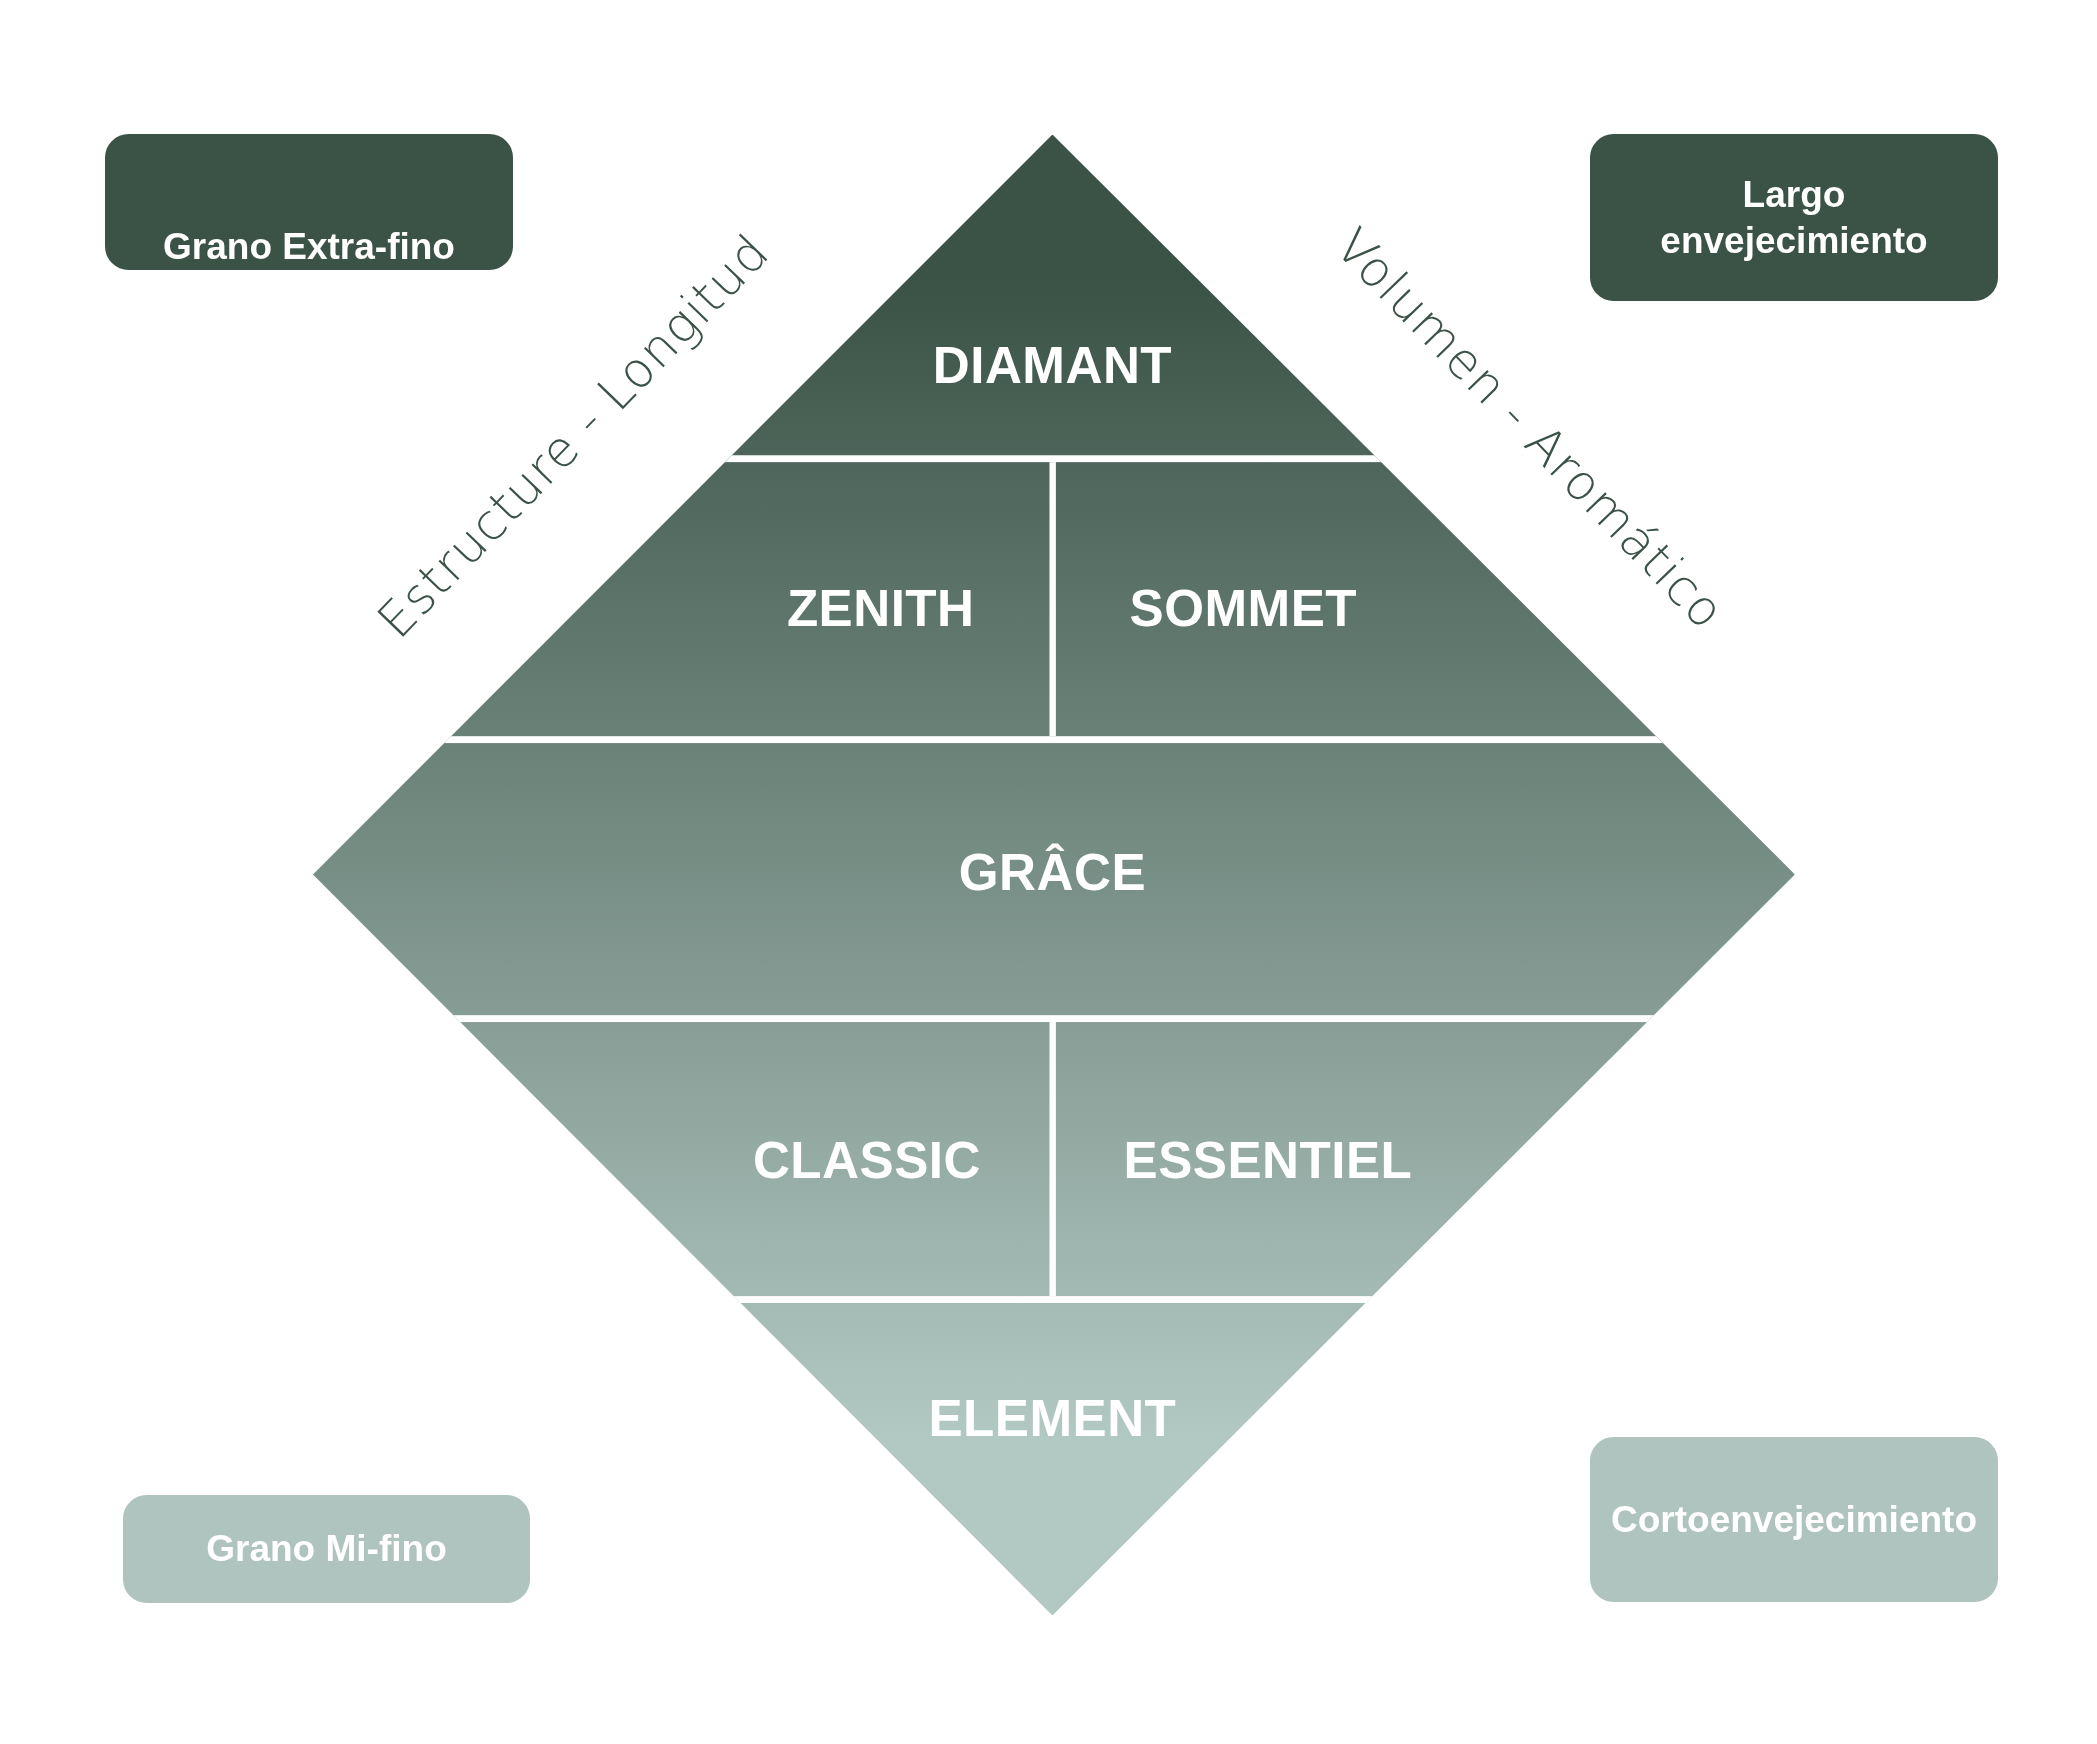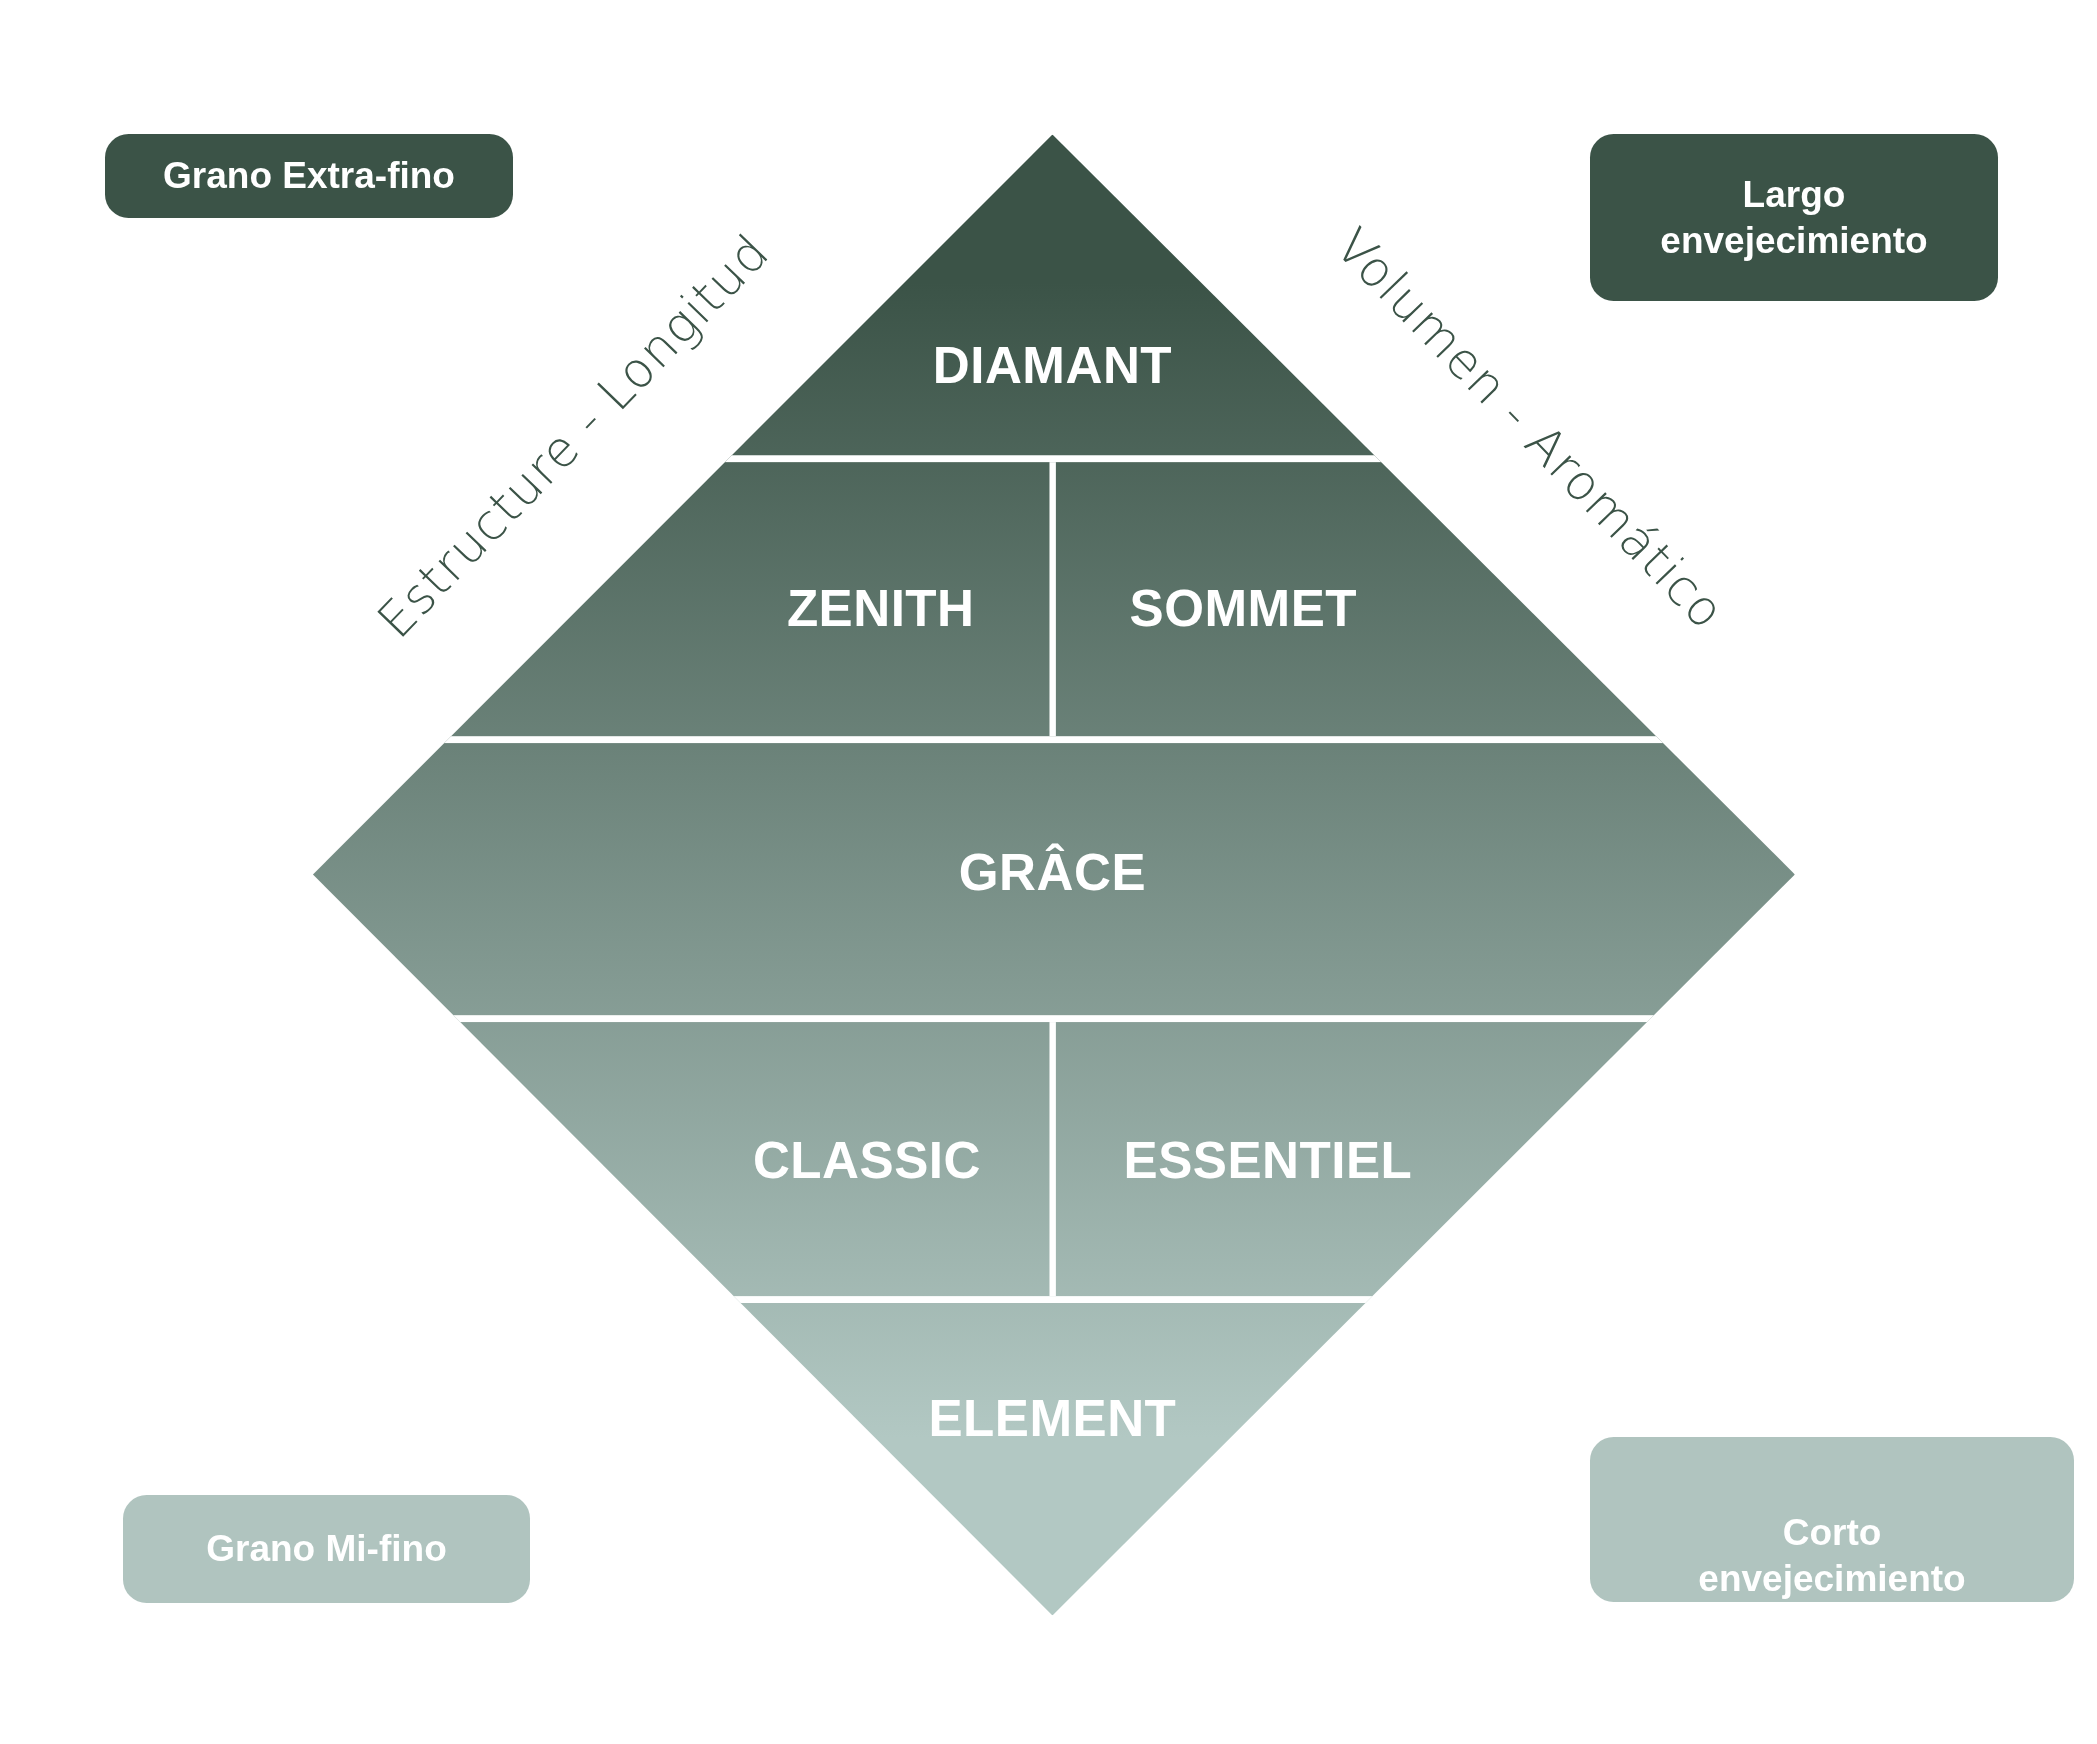--- a/index.html
+++ b/index.html
@@ -47,30 +47,30 @@
   <text class="tier-label" x="2527" y="1272" text-anchor="middle">SOMMET</text>
   <text class="tier-label" x="2139" y="1808" text-anchor="middle">GRÂCE</text>
   <text class="tier-label" x="1762" y="2394" text-anchor="middle">CLASSIC</text>
   <text class="tier-label" x="2577" y="2394" text-anchor="middle">ESSENTIEL</text>
   <text class="tier-label" x="2139" y="2918" text-anchor="middle">ELEMENT</text>
 
   <text class="axis-label" fill="#3b5347" text-anchor="middle" transform="translate(1190,910) rotate(-46)">Estructure - Longitud</text>
   <text class="axis-label" fill="#3b5347" text-anchor="middle" transform="translate(3085,895) rotate(46)">Volumen - Aromático</text>
 </svg>
 
-<div class="corner-box" style="left:105px; top:134px; width:408px; height:84px; background:#3b5347;">
+<div class="corner-box" style="left:105px; top:134px; width:408px; height:136px; background:#3b5347;align-items:flex-end;">
   <span>Grano Extra-fino</span>
 </div>
 
 <div class="corner-box" style="left:1590px; top:134px; width:408px; height:167px; background:#3b5347; flex-direction:column;">
   <span>Largo</span>
   <span>envejecimiento</span>
 </div>
 
 <div class="corner-box" style="left:107px; top:1495px; width:407px; height:108px; background:#b0c4bf;margin-left:16px;">
   <span>Grano Mi-fino</span>
 </div>
 
-<div class="corner-box" style="left:1590px; top:1437px; width:484px; height:165px; background:#b0c4bf; flex-direction:column;justify-content:flex-end;">
+<div class="corner-box" style="left:1590px; top:1437px; width:408px; height:165px; background:#b0c4bf; flex-direction:row;">
   <span>Corto</span>
   <span>envejecimiento</span>
 </div>
 
 
 </body></html>

